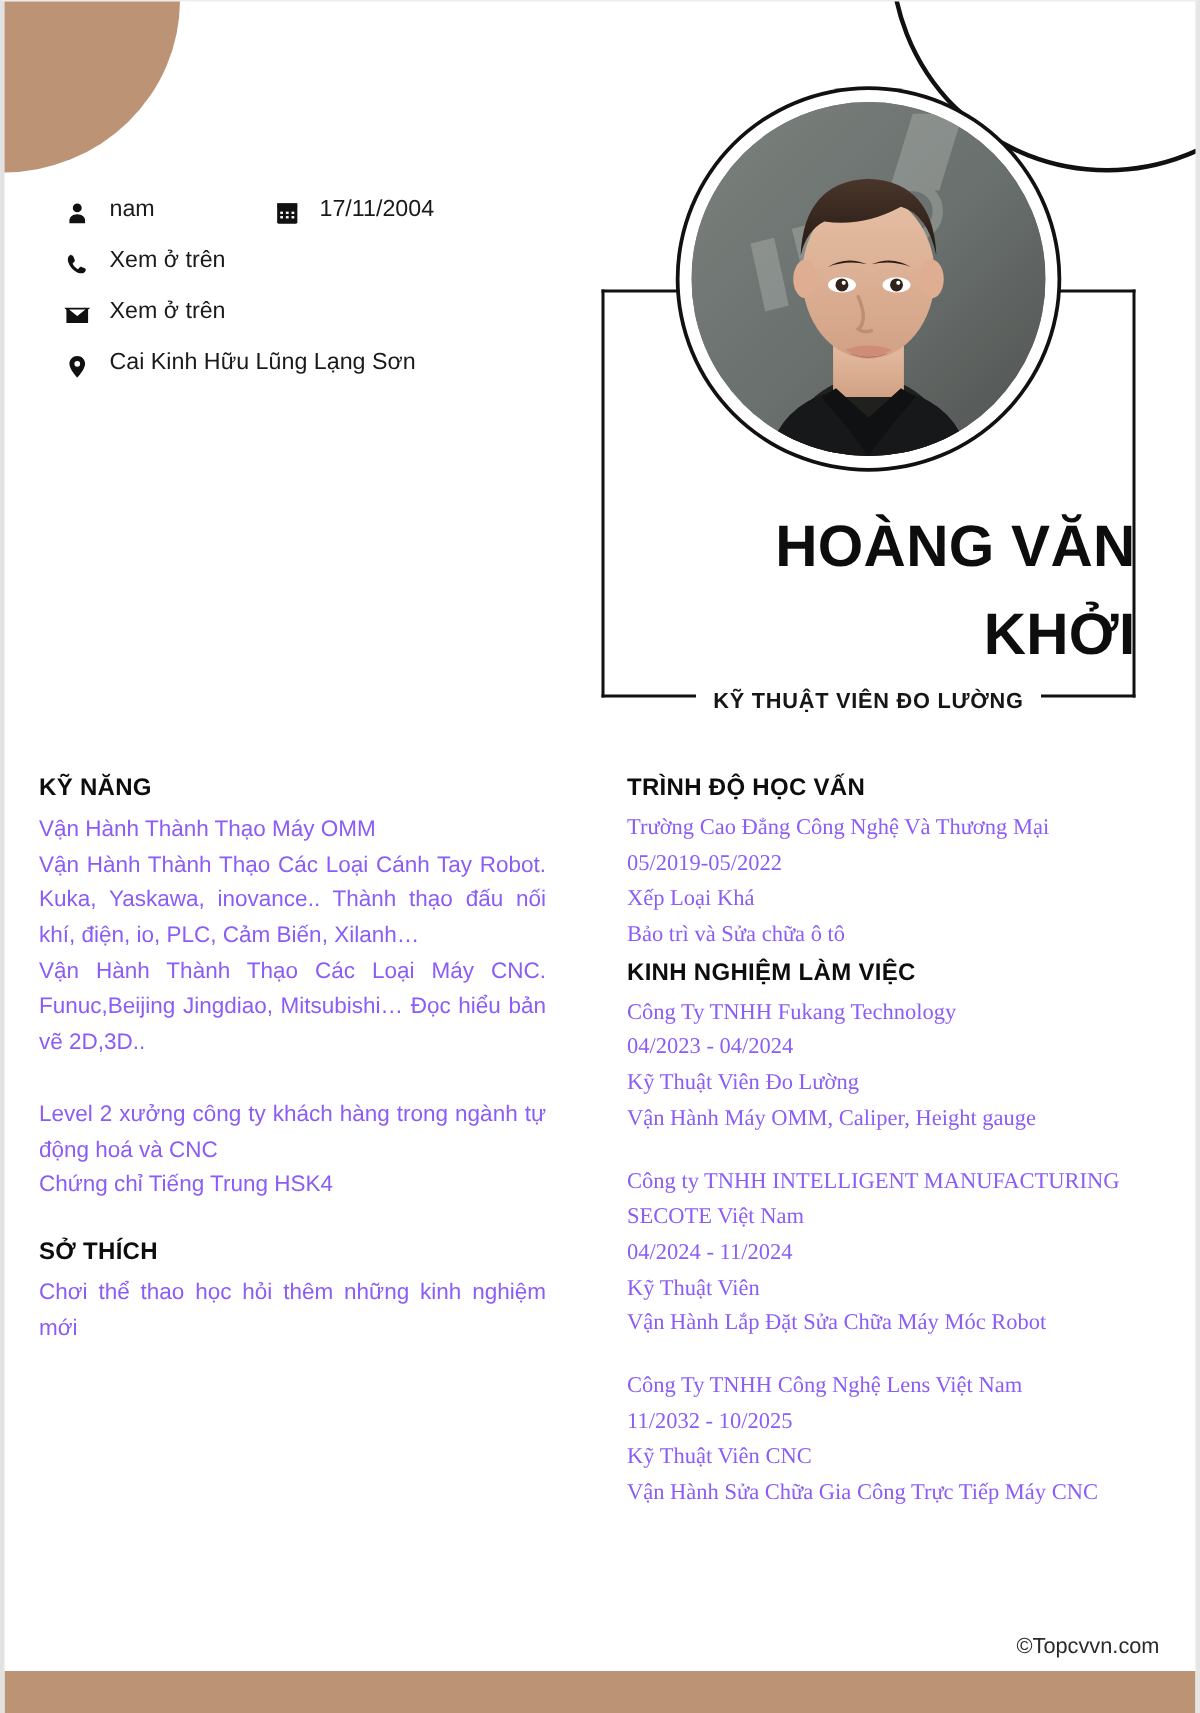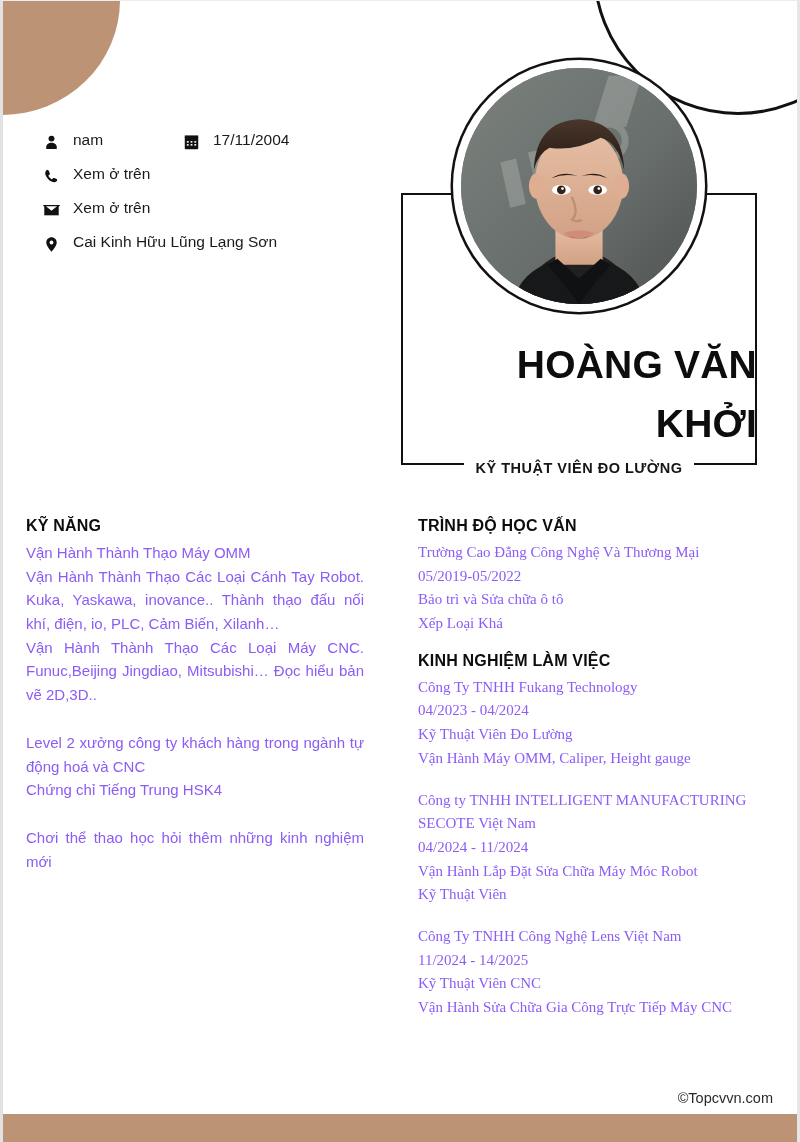--- a/index.html
+++ b/index.html
@@ -194,21 +194,21 @@
 
   .sec-body {
     font-size: 15px;
     color: #8b5cf6;
     line-height: 1.58;
   }
 
   .just { text-align: justify; text-justify: inter-word; }
 
   .sec { margin-bottom: 24px; }
-  .sec.tight { margin-bottom: 16px; }
+  .sec.tight { margin-bottom: 4px; }
 
   .entry { margin-bottom: 18px; font-family: Liberation Serif, serif; }
   .entry:last-child { margin-bottom: 0; }
 
   .line { display: block; }
 
   
   .watermark {
     position: absolute;
     right: 24px;
@@ -375,62 +375,63 @@
       </div>
 
       <div class="sec">
         <div class="sec-body">
           <div class="just">Level 2 xưởng công ty khách hàng trong ngành tự động hoá và CNC</div>
           <div>Chứng chỉ Tiếng Trung HSK4</div>
         </div>
       </div>
 
       <div class="sec">
+        <div class="sec-head">SỞ THÍCH</div>
         <div class="sec-body">
           <div class="just">Chơi thể thao học hỏi thêm những kinh nghiệm mới</div>
         </div>
       </div>
 
     </div>
 
     <div class="col-right">
 
       <div class="sec tight">
         <div class="sec-head">TRÌNH ĐỘ HỌC VẤN</div>
         <div class="sec-body">
           <div class="entry">
             <div>Trường Cao Đẳng Công Nghệ Và Thương Mại</div>
             <div>05/2019-05/2022</div>
+            <div>Xếp Loại Khá</div>
             <div>Bảo trì và Sửa chữa ô tô</div>
-            <div>Xếp Loại Khá</div>
           </div>
         </div>
       </div>
 
       <div class="sec">
         <div class="sec-head">KINH NGHIỆM LÀM VIỆC</div>
         <div class="sec-body">
 
           <div class="entry">
             <div>Công Ty TNHH Fukang Technology</div>
             <div>04/2023 - 04/2024</div>
             <div>Kỹ Thuật Viên Đo Lường</div>
             <div>Vận Hành Máy OMM, Caliper, Height gauge</div>
           </div>
 
           <div class="entry">
             <div>Công ty TNHH INTELLIGENT MANUFACTURING SECOTE Việt Nam</div>
             <div>04/2024 - 11/2024</div>
+            <div>Kỹ Thuật Viên</div>
             <div>Vận Hành Lắp Đặt Sửa Chữa Máy Móc Robot</div>
-            <div>Kỹ Thuật Viên</div>
           </div>
 
           <div class="entry">
             <div>Công Ty TNHH Công Nghệ Lens Việt Nam</div>
-            <div>11/2024 - 14/2025</div>
+            <div>11/2032 - 10/2025</div>
             <div>Kỹ Thuật Viên CNC</div>
             <div class="just">Vận Hành Sửa Chữa Gia Công Trực Tiếp Máy CNC</div>
           </div>
 
         </div>
       </div>
 
     </div>
 
   </div>

